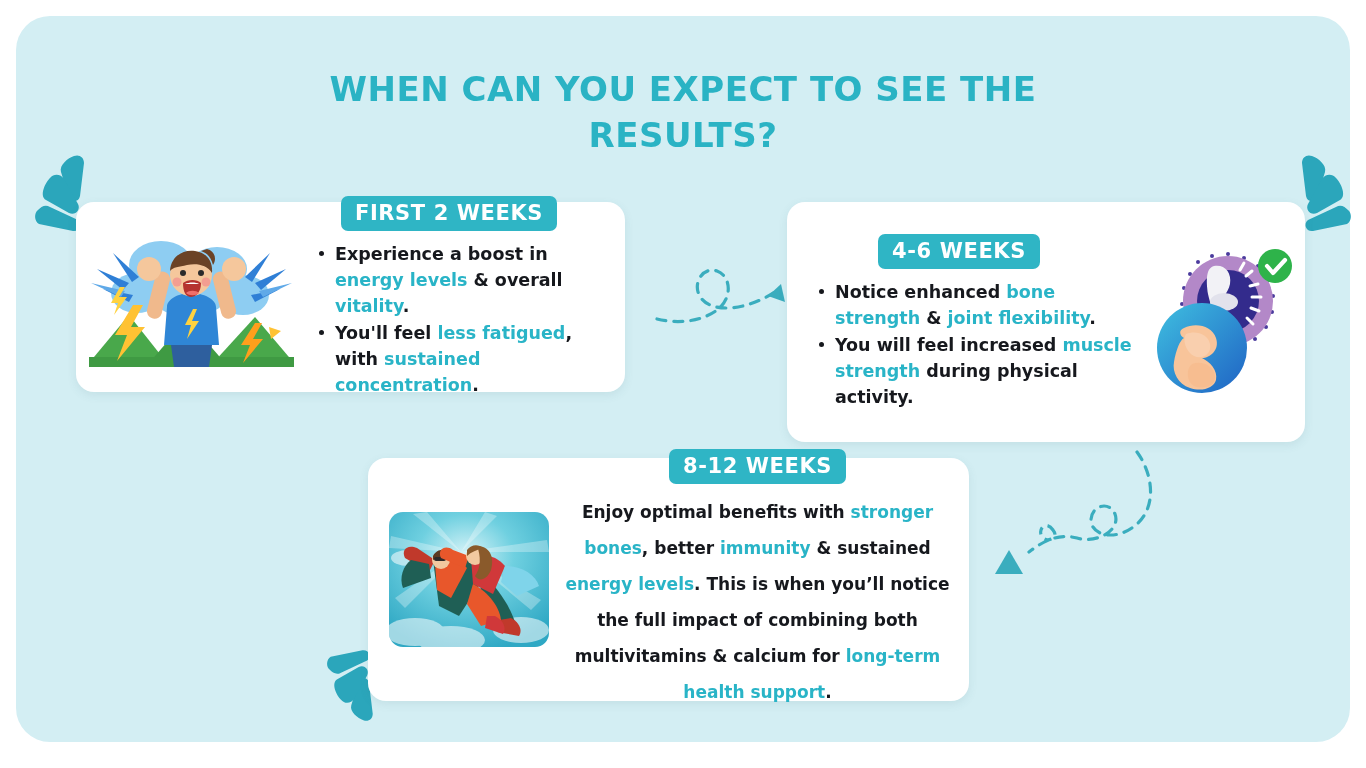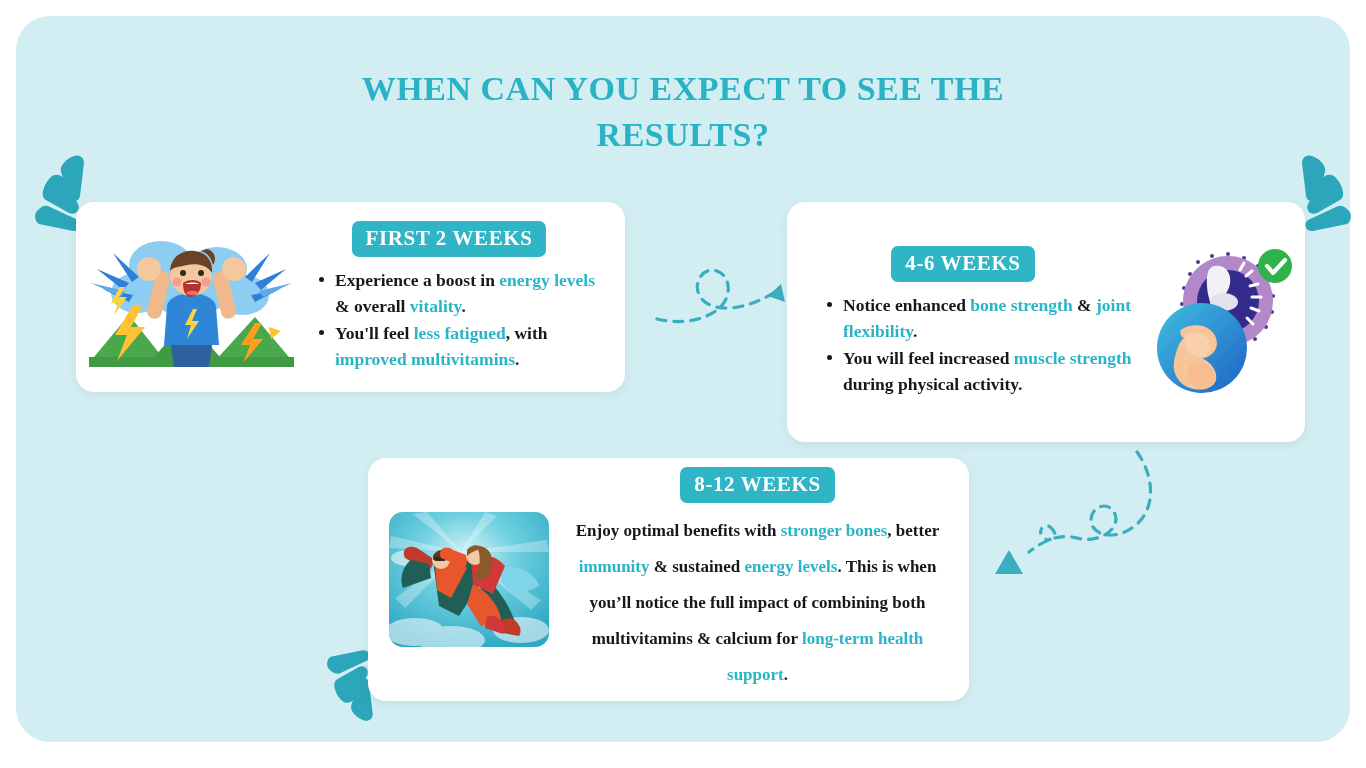--- a/index.html
+++ b/index.html
@@ -2,21 +2,21 @@
 <html><head>
 <meta charset="utf-8">
 <style>
   html,body{margin:0;padding:0;}
   body{
     width:1366px;height:768px;
     background:#ffffff;
     font-family:"DejaVu Sans","Liberation Sans",sans-serif;
     overflow:hidden;
   }
-  .stage{position:relative;width:1366px;height:768px;font-family:Liberation Serif, serif;}
+  .stage{position:relative;width:1366px;height:768px;}
 
   .panel{
     position:absolute;left:16px;top:16px;
     width:1334px;height:726px;
     background:#d3eef3;
     border-radius:34px;
   }
 
   .title{
     position:absolute;left:313px;top:66px;width:740px;
@@ -62,21 +62,21 @@
   .para{
     font-size:17px;line-height:36px;font-weight:700;color:#16181d;
     text-align:center;
   }
 
   
   #card-1 .art{width:215px;margin-left:8px;}
   #card-1 .body{padding-right:26px;}
   #card-1 .badge-row{text-align:center;margin-bottom:10px;}
   
-  #card-2 .body{padding-left:20px;}
+  #card-2 .body{padding-left:12px;}
   #card-2 .badge-row{text-align:center;margin-bottom:10px;padding-right:20px;}
   #card-2 .art{width:160px;margin-right:6px;}
   
   #card-3 .art{width:170px;margin-left:16px;}
   #card-3 .body{padding:0 18px 0 10px;}
   #card-3 .badge-row{text-align:center;margin-bottom:10px;}
 
   
   .illus{position:relative;overflow:hidden;}
   #illus-1{width:205px;height:140px;}
@@ -198,21 +198,21 @@
           <path d="M180 100 L192 104 L182 112 Z" fill="#ffc233"></path>
           <path d="M31 60 L22 76 L29 76 L25 88 L38 70 L30 70 L36 60 Z" fill="#ffd23f"></path>
         </svg>
       </div>
       <div class="body">
         <div class="badge-row">
           <span class="badge">FIRST 2 WEEKS</span>
         </div>
         <ul class="points">
             <li><span>Experience a boost in </span><span class="hl">energy levels</span><span> &amp; overall </span><span class="hl">vitality</span><span>.</span></li>
-            <li><span>You'll feel </span><span class="hl">less fatigued</span><span>, with </span><span class="hl">improved multivitamins</span><span>.</span></li>
+            <li><span>You'll feel </span><span class="hl">less fatigued</span><span>, with </span><span class="hl">sustained concentration</span><span>.</span></li>
           </ul>
       </div>
     </div>
   </div>
 
   <div class="card" id="card-2">
     <div class="card-inner">
       <div class="body">
         <div class="badge-row">
           <span class="badge">4-6 WEEKS</span>

